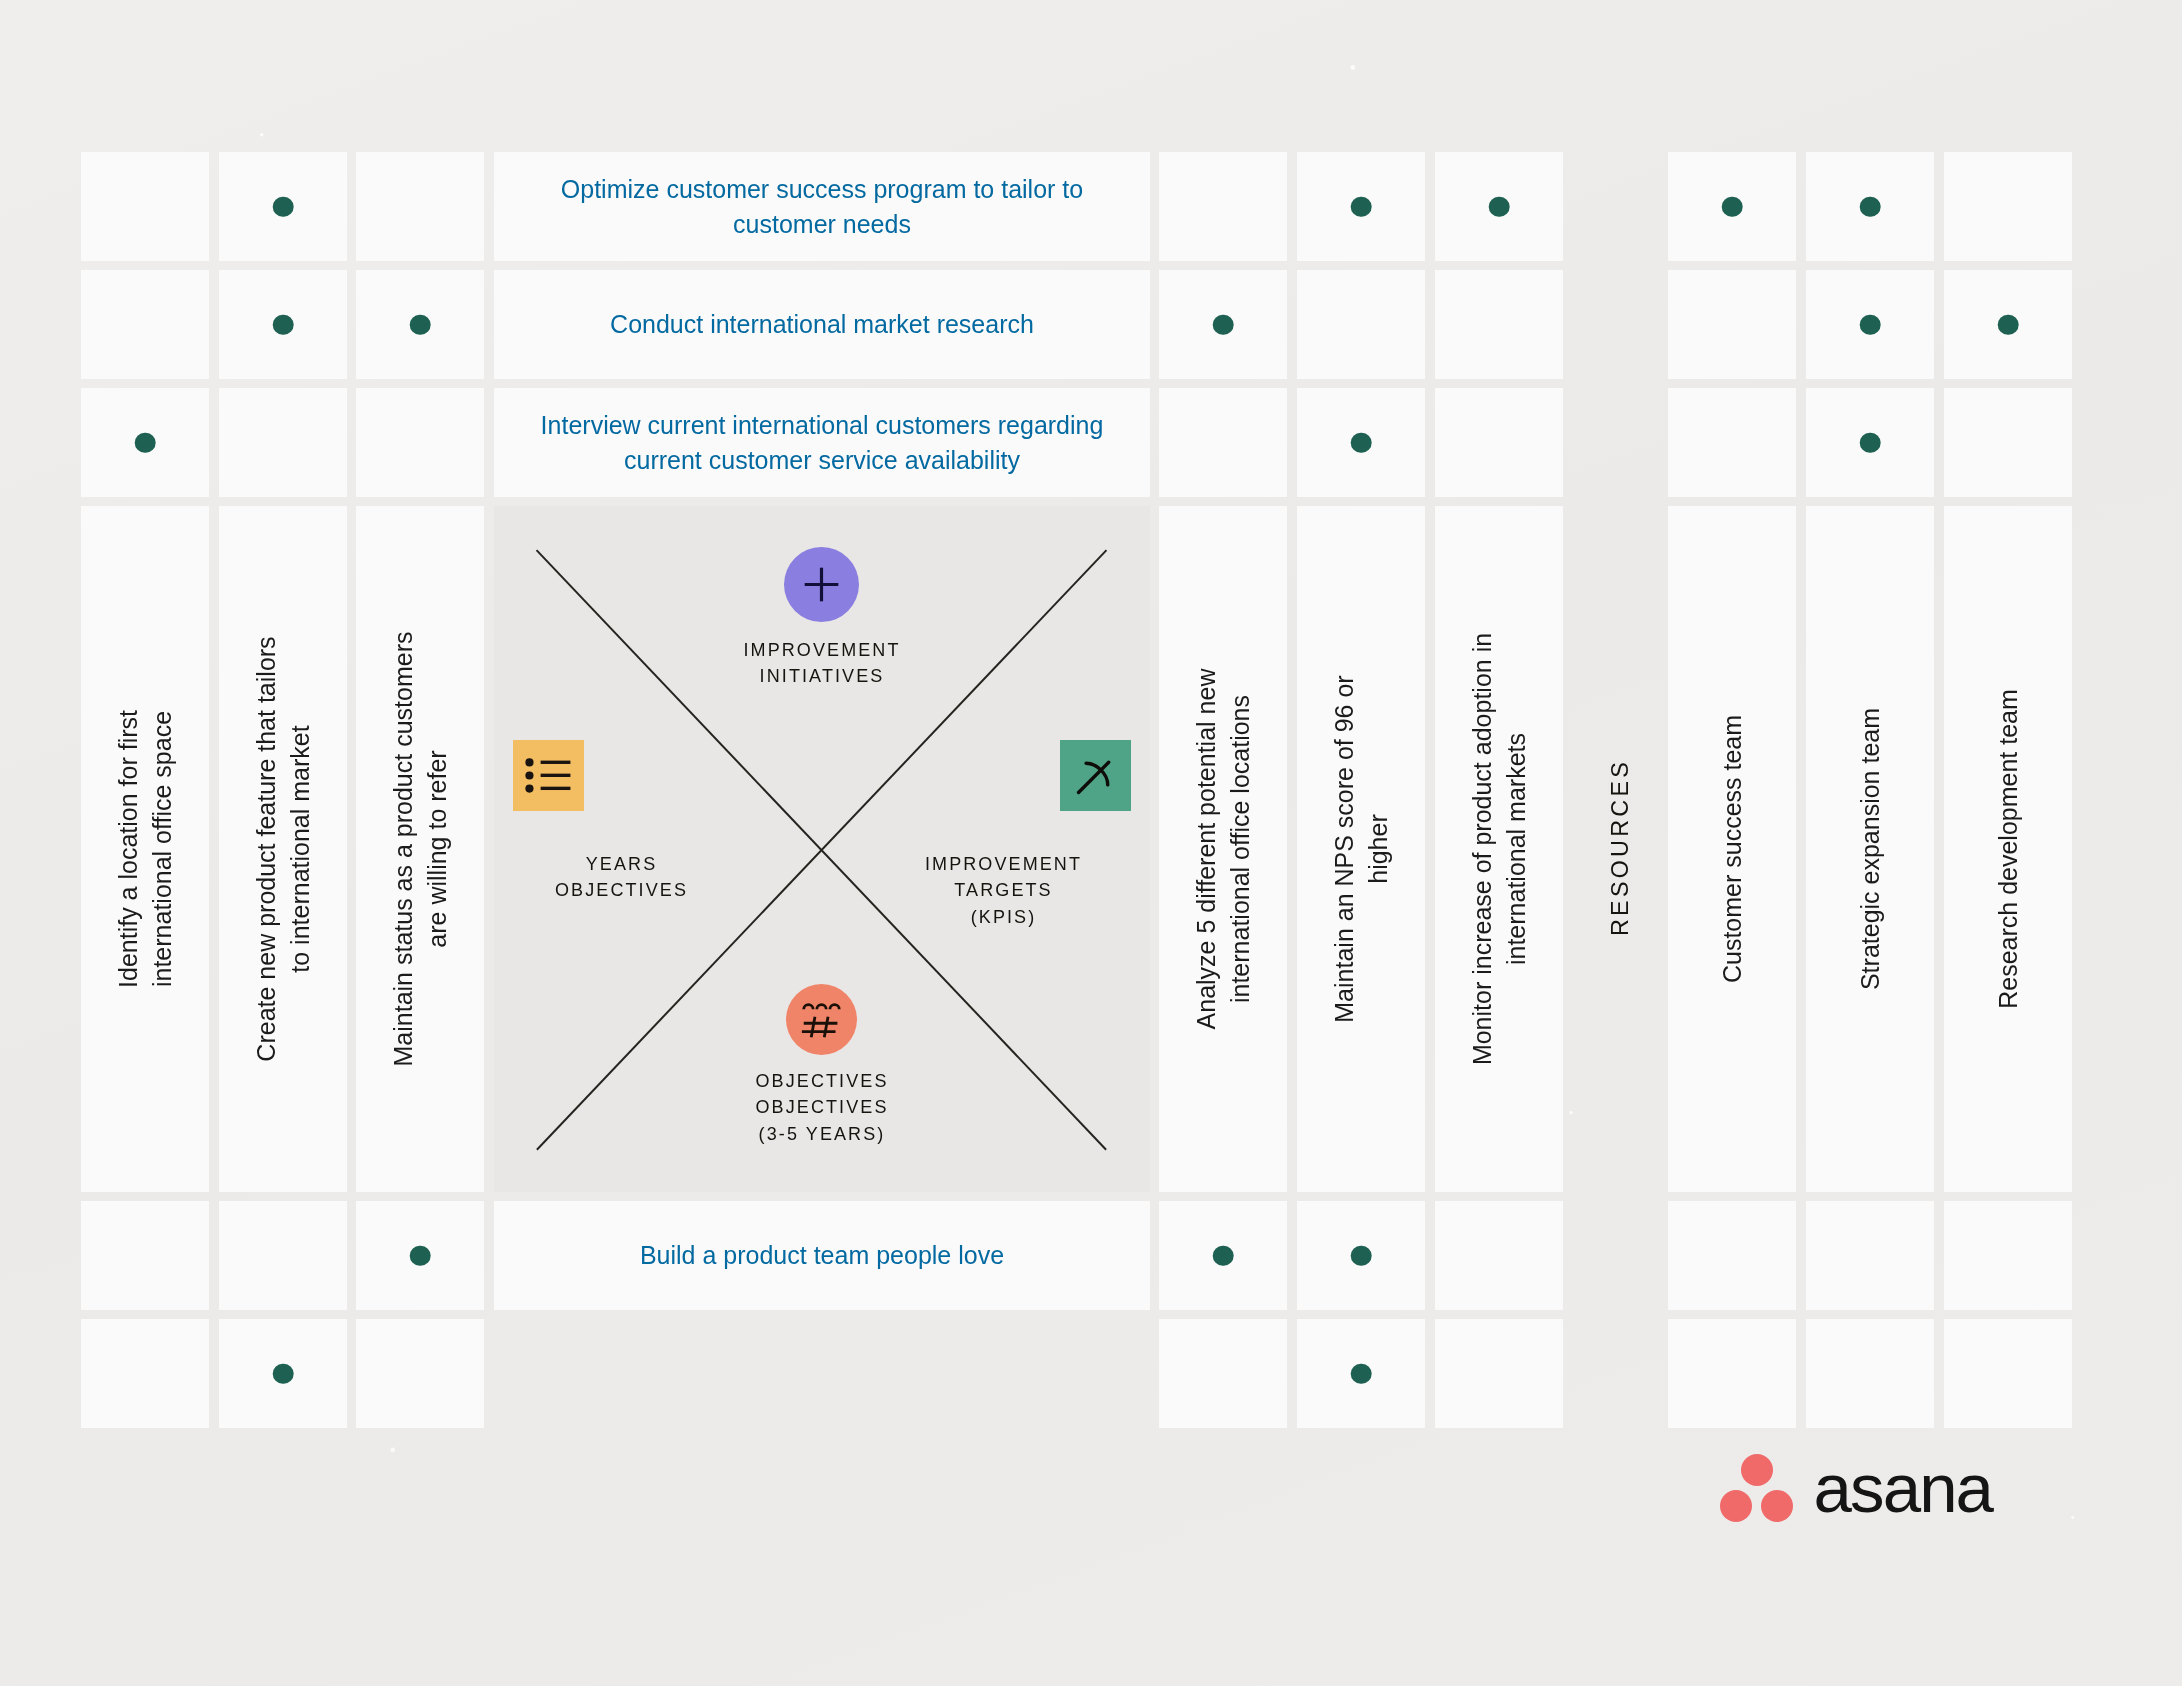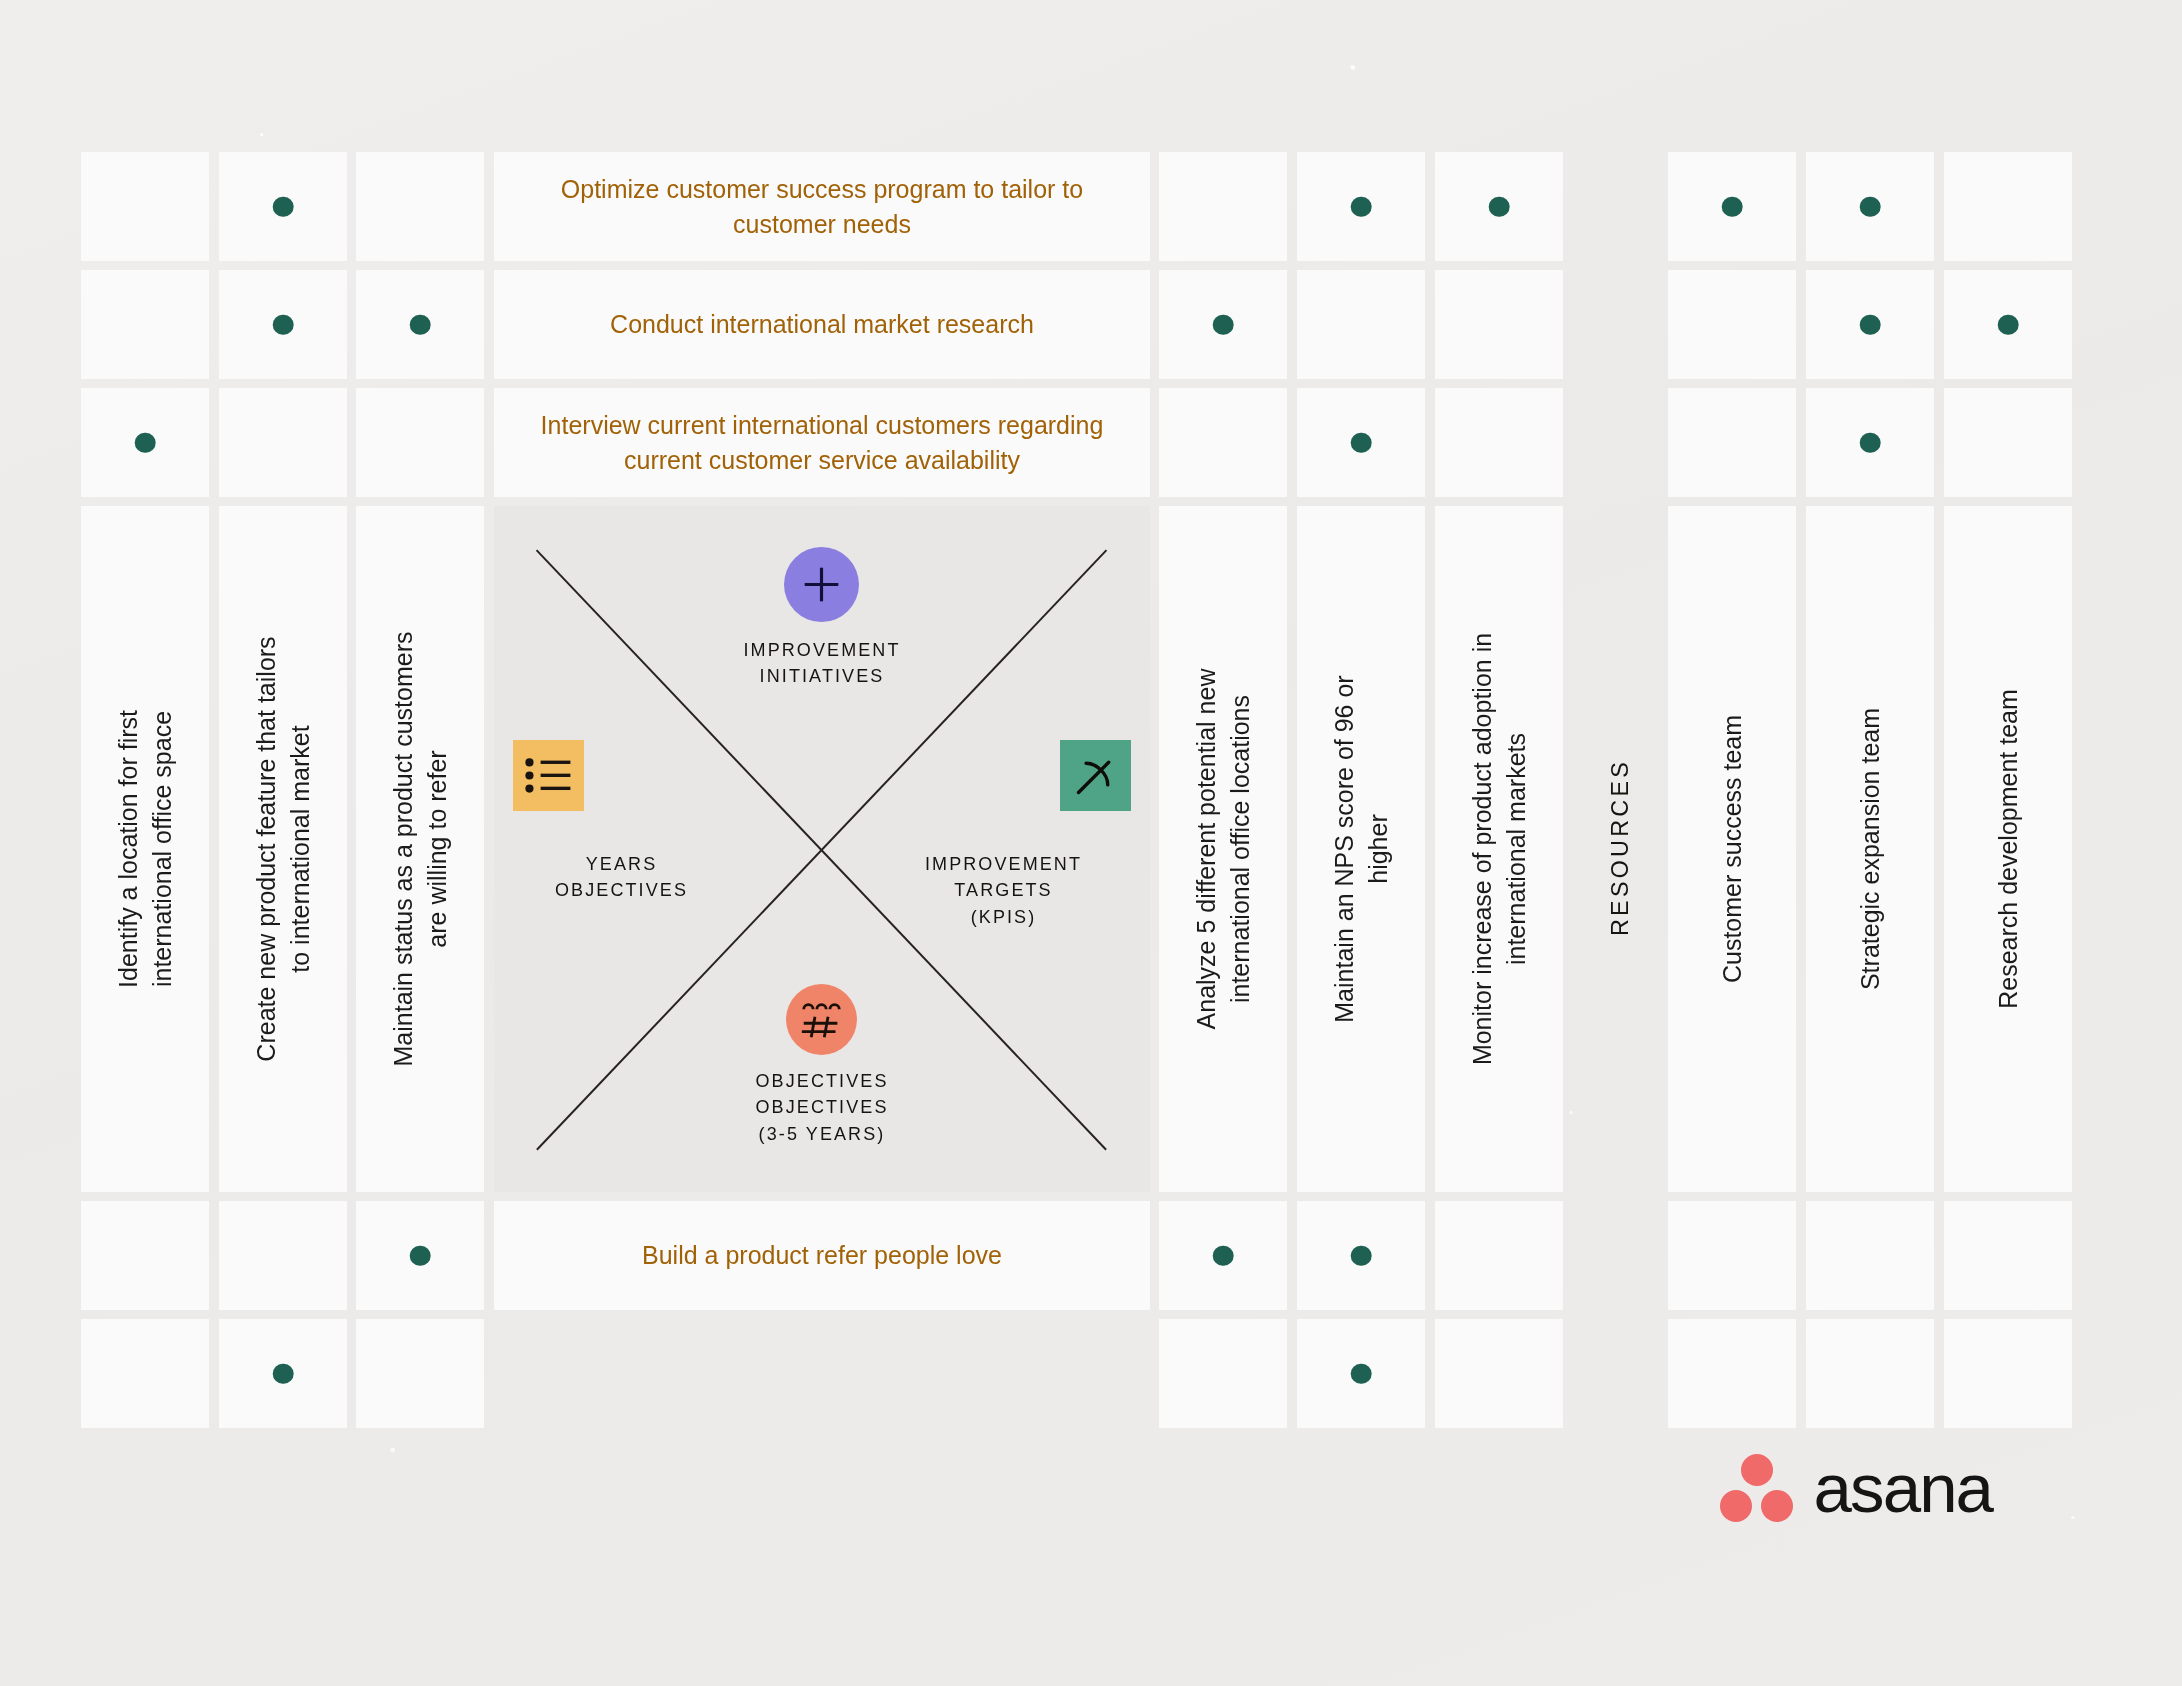--- a/index.html
+++ b/index.html
@@ -43,21 +43,21 @@
     background:#1e6152;
     transform:translate(-50%,-50%);
   }
 
   .rowlabel{
     display:flex;align-items:center;justify-content:center;
     text-align:center;
     font-size:25px;
     line-height:1.38;
     padding:0 24px;
-    color:#a16207;
+    color:#0369a1;
   }
 
   .vcell{
     background:#fbfafa;
   }
   .vlabel{
     position:absolute;
     left:50%; top:50%;
     transform:translate(-50%,-50%) rotate(-90deg);
     transform-origin:center center;
@@ -217,21 +217,21 @@
     <div class="cell rowlabel" style="left:413px;top:0px;width:656px;height:109px;">
       <span>Optimize customer success program to tailor to customer needs</span>
     </div>
     <div class="cell rowlabel" style="left:413px;top:118px;width:656px;height:109px;">
       <span>Conduct international market research</span>
     </div>
     <div class="cell rowlabel" style="left:413px;top:236px;width:656px;height:109px;">
       <span>Interview current international customers regarding current customer service availability</span>
     </div>
     <div class="cell rowlabel" style="left:413px;top:1049px;width:656px;height:109px;">
-      <span>Build a product refer people love</span>
+      <span>Build a product team people love</span>
     </div>
     <div class="cell vcell" style="left:0px;top:354px;width:128px;height:686px;">
       <div class="vlabel w-md">Identify a location for first international office space</div>
     </div>
     <div class="cell vcell" style="left:138px;top:354px;width:128px;height:686px;">
       <div class="vlabel w-lg">Create new product feature that tailors to international market</div>
     </div>
     <div class="cell vcell" style="left:275px;top:354px;width:128px;height:686px;">
       <div class="vlabel w-lg">Maintain status as a product customers are willing to refer</div>
     </div>

